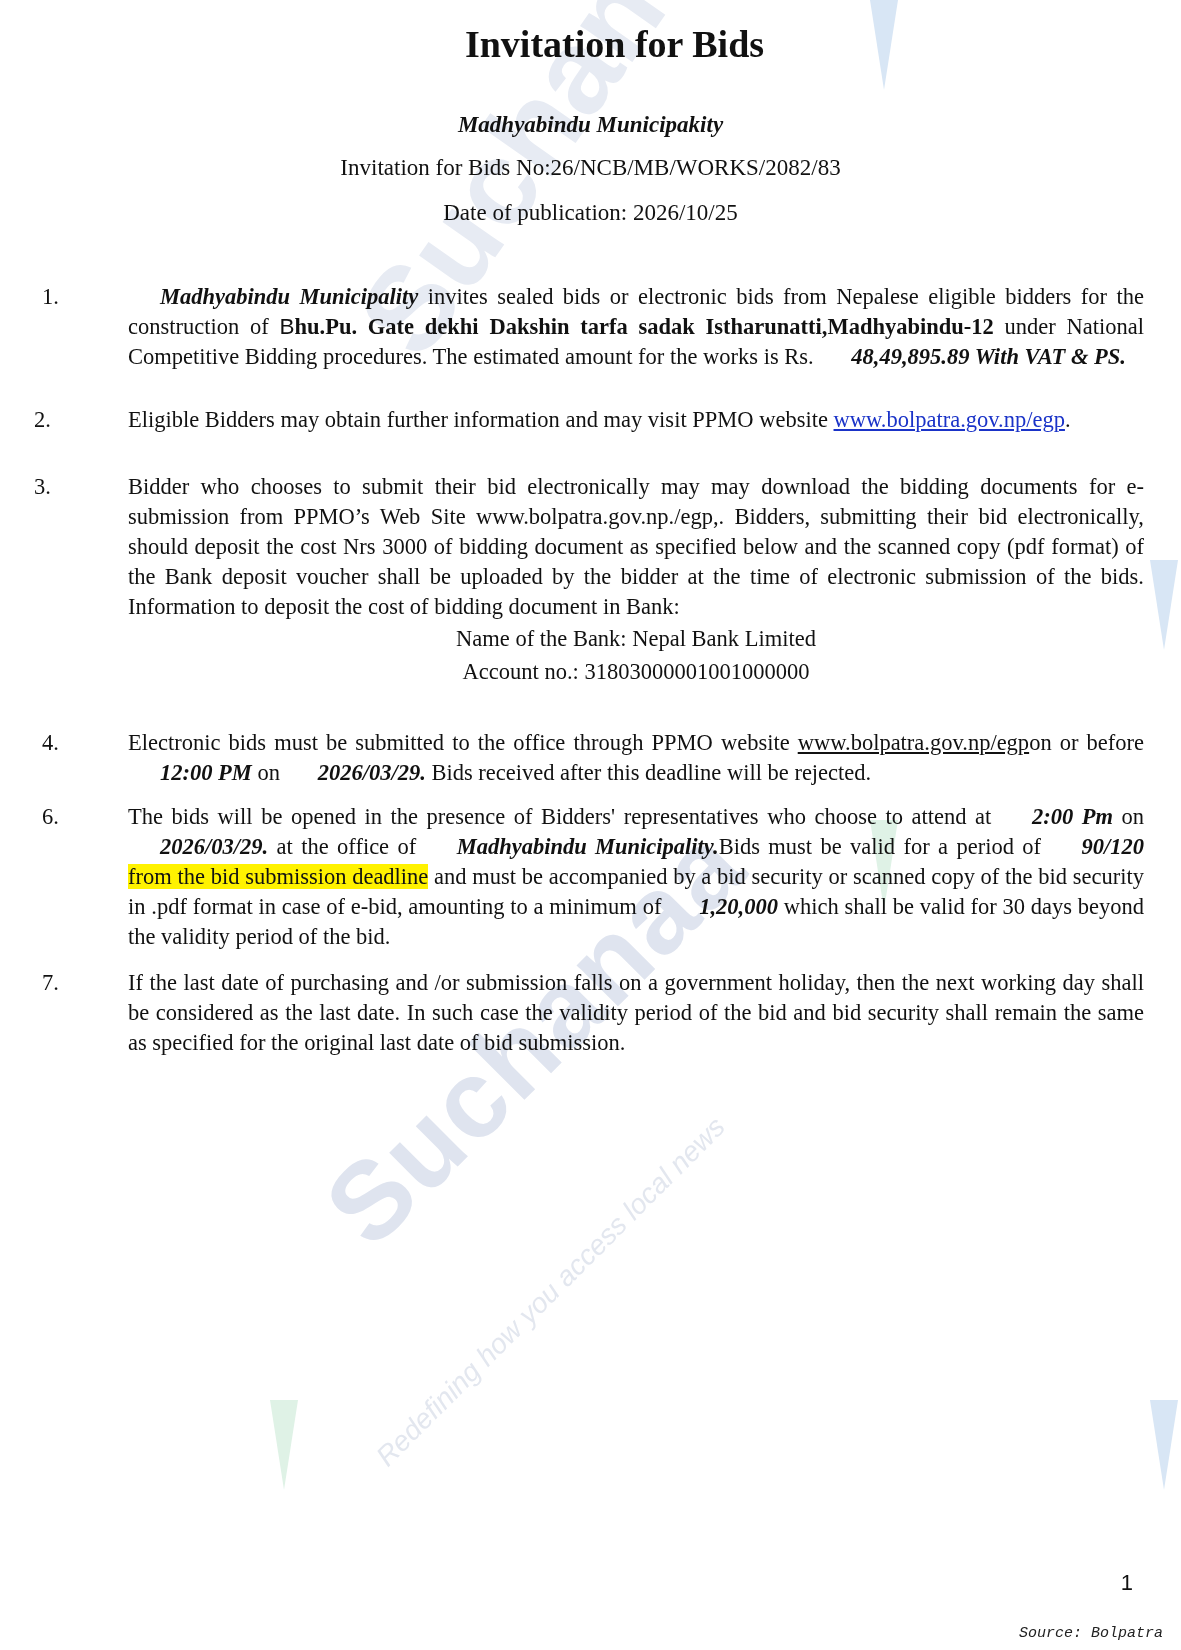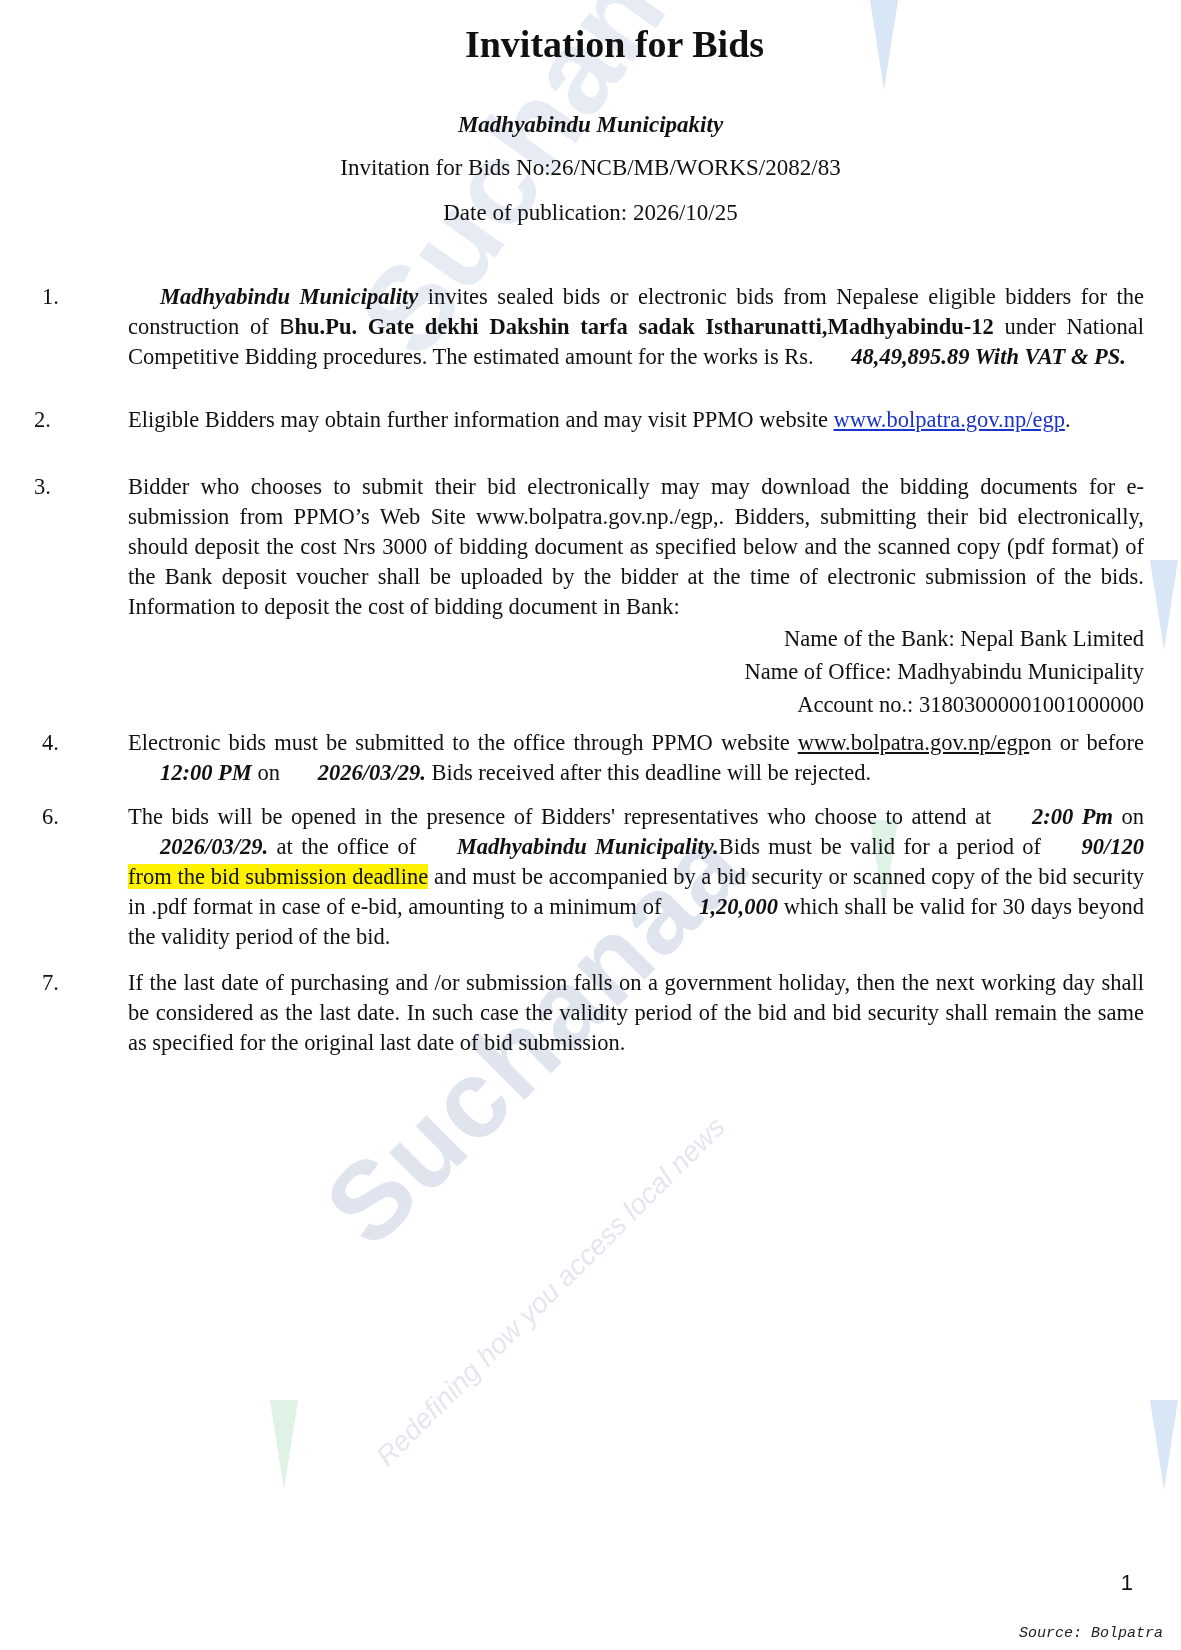--- a/index.html
+++ b/index.html
@@ -27,21 +27,21 @@
   .item { position:absolute; left:0; width:1181px; font-size:22.5px; line-height:30px; }
   .num { position:absolute; left:42px; }
   .body { position:absolute; left:128px; width:1016px; text-align:justify; }
   .body p { margin:0; }
   .link { color:#1a33c8; text-decoration:underline; }
   .ul { text-decoration:underline; }
   .hl { background:#fff200; }
   .bi { font-weight:bold; font-style:italic;margin-left:32px; }
   .b { font-weight:bold; }
   .sans-b { font-family:"Liberation Sans", sans-serif; font-weight:normal; }
-  .plain-line { text-align:right; line-height:33px; }
+  .plain-line { text-align:center; line-height:33px; }
 
   .pagenum { position:absolute; right:48px; top:1570px; font-family:"Liberation Sans", sans-serif; font-size:22px; }
   .source { position:absolute; right:18px; top:1625px; font-family:Liberation Mono, monospace; font-style:italic; font-size:15px; color:#222; }
 </style>
 </head>
 <body>
 
 <div class="wm wm-text2">Suchanaa</div>
 <div class="wm wm-text">Suchanaa</div>
 <div class="wm wm-sub">Redefining how you access local news</div>
@@ -74,21 +74,20 @@
     </div>
 </div>
 
 <div class="item" style="top:472px;">
   <span class="num" style="left:34px;">3.</span>
   <div class="body">
       <p>
     <span>Bidder who chooses to submit their bid electronically may may download the bidding documents for e-submission from PPMO’s Web Site www.bolpatra.gov.np./egp,. Bidders, submitting their bid electronically, should deposit the cost Nrs 3000 of bidding document as specified below and the scanned copy (pdf format) of the Bank deposit voucher shall be uploaded by the bidder at the time of electronic    submission of the bids. Information to deposit the cost of bidding document in Bank:</span>
   </p>
   <p class="plain-line">Name of the Bank: Nepal Bank Limited</p>
-  <p class="plain-line">Name of Office: Madhyabindu Municipality</p>
   <p class="plain-line">Account no.: 31803000001001000000</p>
   </div>
 </div>
 
 <div class="item" style="top:728px;">
   <span class="num">4.</span>
   <div class="body">
       <p>
     <span>Electronic bids must be submitted to the office through PPMO website </span><span class="ul">www.bolpatra.gov.np/egp</span><span>on or before </span><span class="bi">12:00 PM</span><span> on </span><span class="bi">2026/03/29.</span><span> Bids received after this deadline will be rejected.</span>
   </p>

